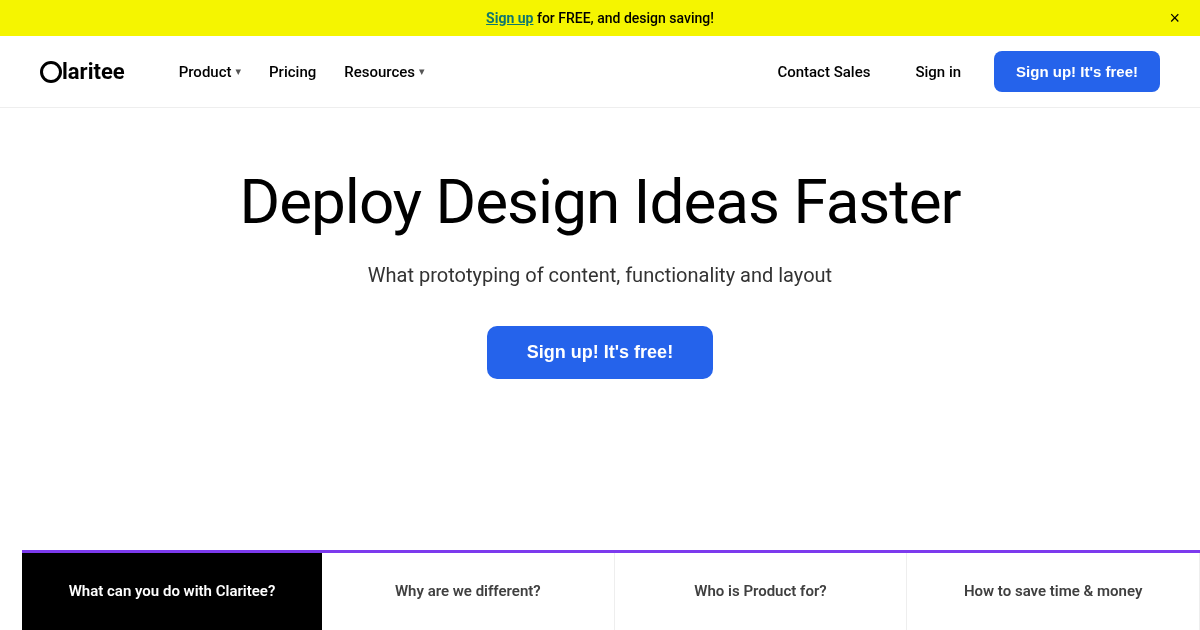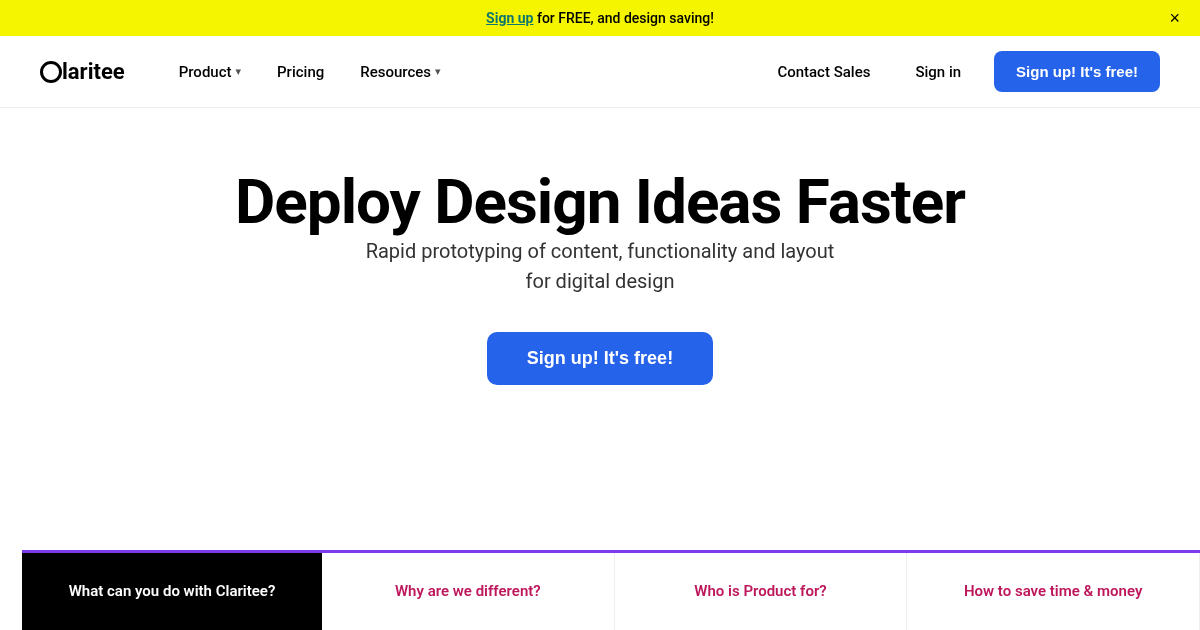--- a/index.html
+++ b/index.html
@@ -73,21 +73,21 @@
       height: 22px;
       border: 3px solid #000;
       border-radius: 50%;
       display: inline-block;
       flex-shrink: 0;
     }
 
     .nav-left {
       display: flex;
       align-items: center;
-      gap: 8px;
+      gap: 0;
       flex: 1;
     }
 
     .nav-item {
       display: flex;
       align-items: center;
       gap: 4px;
       padding: 8px 14px;
       font-size: 15px;
       font-weight: 500;
@@ -136,23 +136,24 @@
       display: flex;
       flex-direction: column;
       align-items: center;
       justify-content: center;
       padding: 60px 40px 40px;
       text-align: center;
     }
 
     .hero-title {
       font-size: 62px;
-      font-weight: 700;
+      font-weight: 400;
       color: #000;
       line-height: 1.1;
+      margin-bottom: 24px;
       letter-spacing: -1px;
     }
 
     .hero-subtitle {
       font-size: 20px;
       color: #333;
       line-height: 1.5;
       margin-bottom: 36px;
       max-width: 600px;
     }
@@ -194,21 +195,21 @@
       line-height: 1.3;
     }
 
     .tab-item.active {
       background: #000;
       color: #fff;
     }
 
     .tab-item.inactive {
       background: #fff;
-      color: #be185d;
+      color: #404040;
       border-right: 1px solid #eee;
     }
   </style>
 </head>
 <body>
 
 <div class="top-banner">
   <span>
     <a href="#">Sign up</a><span> for FREE, and design saving!</span>
   </span>
@@ -238,22 +239,21 @@
   <div class="nav-right">
     <a href="#" class="nav-link">Contact Sales</a>
     <a href="#" class="nav-link">Sign in</a>
     <button class="btn-primary">Sign up! It's free!</button>
   </div>
 </header>
 
 <section class="hero">
   <h1 class="hero-title">Deploy Design Ideas Faster</h1>
   <p class="hero-subtitle">
-    <span>Rapid prototyping of content, functionality and layout</span><br>
-    <span>for digital design</span>
+    <span>What prototyping of content, functionality and layout</span><br>
   </p>
   <button class="btn-hero">Sign up! It's free!</button>
 </section>
 
 <div class="bottom-tabs">
   <div class="tab-item active">
     <span>What can you do with Claritee?</span>
   </div>
   <div class="tab-item inactive">
     <span>Why are we different?</span>

